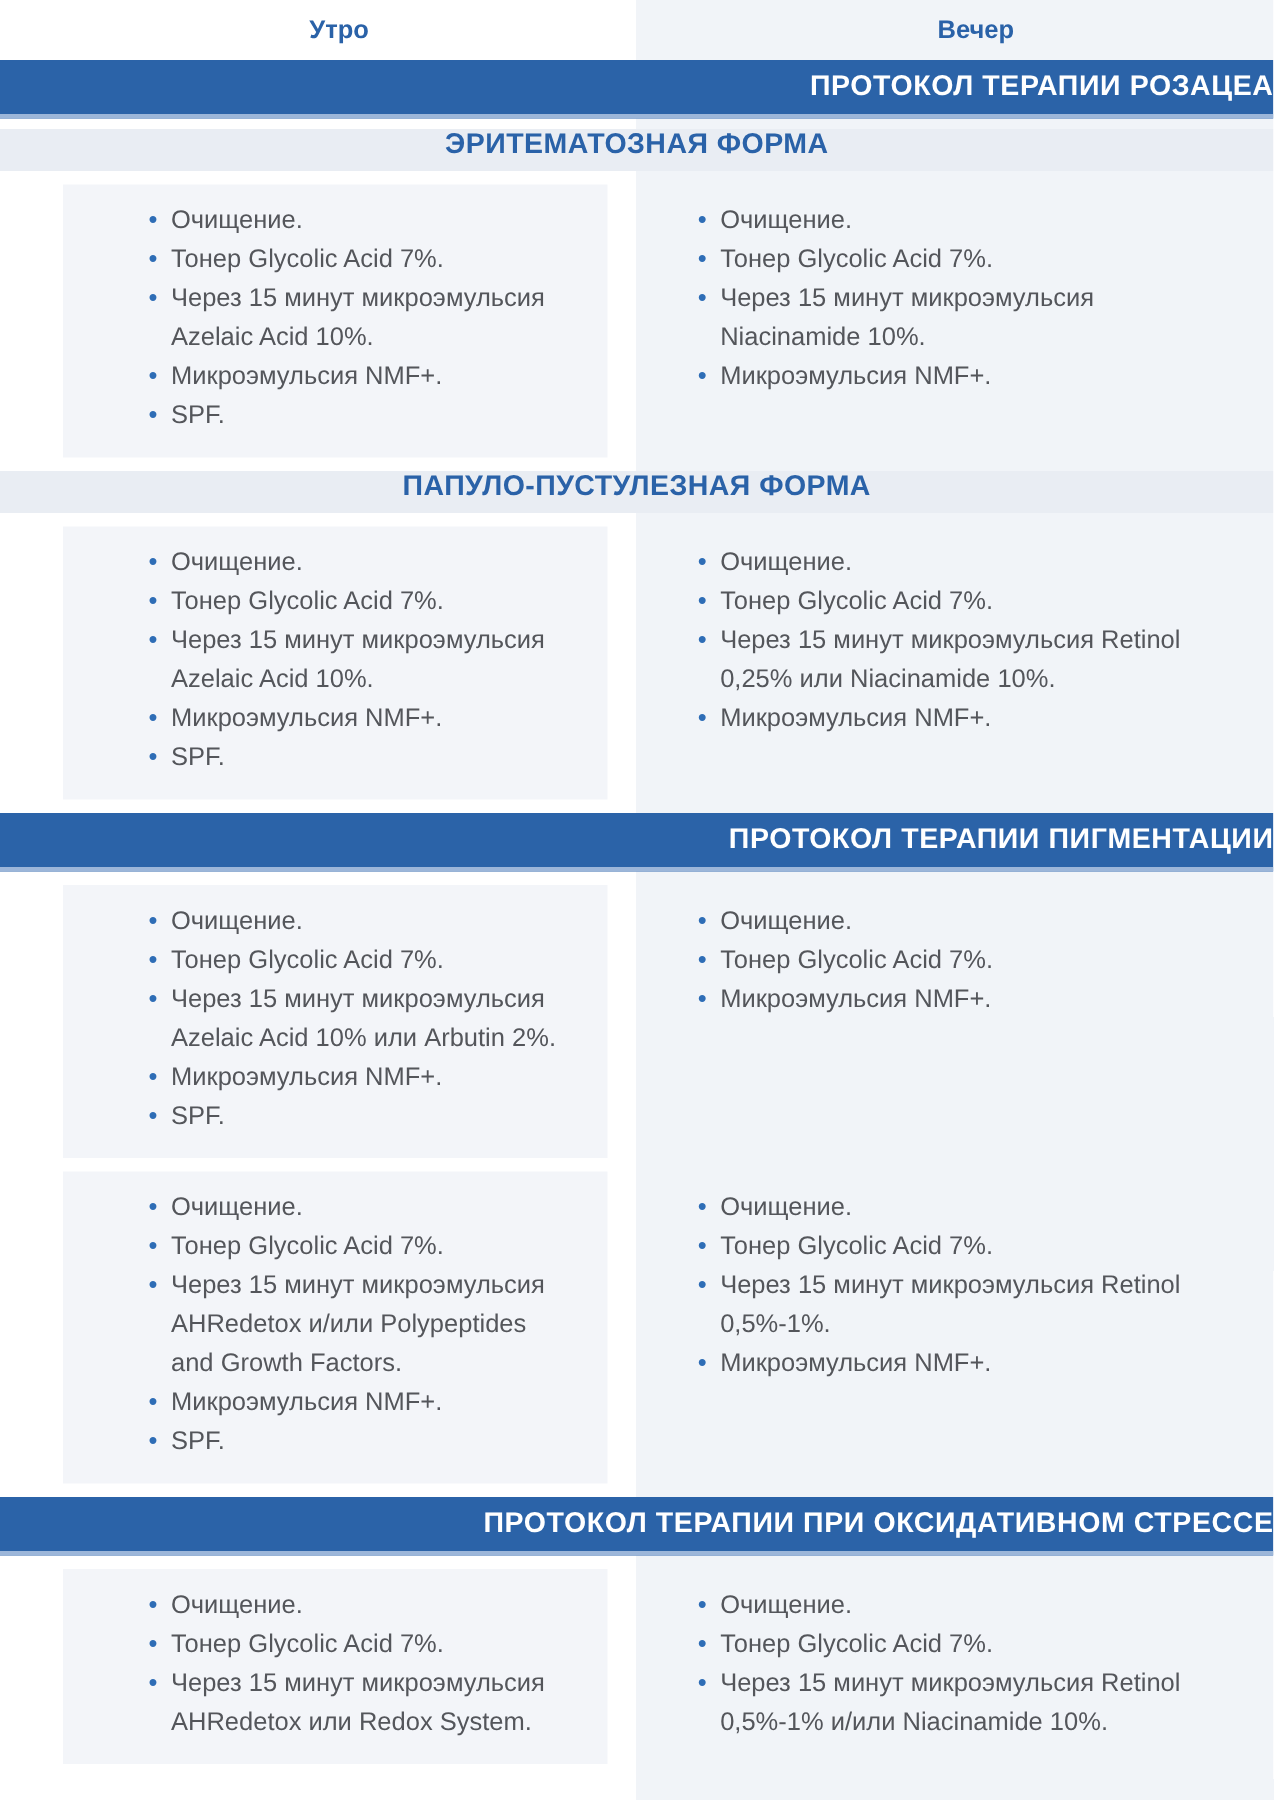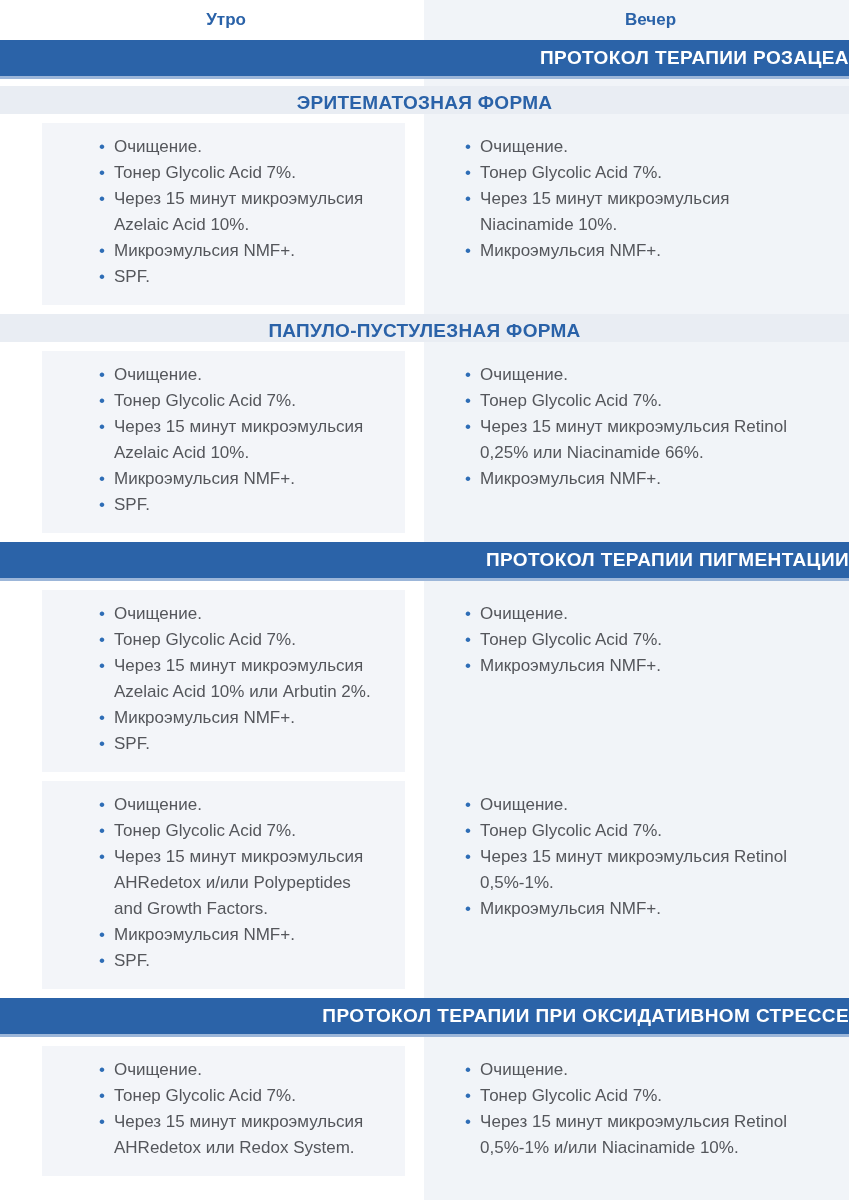--- a/index.html
+++ b/index.html
@@ -30,21 +30,21 @@
     height:36px;
     background:#2b63a8;
     border-bottom:3px solid #9cb6d9;
     display:flex; align-items:center; justify-content:flex-end;
     color:#ffffff; font-weight:700; font-size:19px; letter-spacing:0.4px;
   }
   .band {
     height:28px;
     margin:7px 0 9px 0;
     background:#e9edf3;
-    display:flex; align-items:flex-end; justify-content:center;
+    display:flex; align-items:flex-start; justify-content:center;
     color:#2a62a8; font-weight:700; font-size:19px; letter-spacing:0.3px;
   }
   .row { display:flex; align-items:stretch; margin-bottom:9px;padding-left:42px; }
   .panel {
     padding:11px 0 15px 0;
     box-sizing:border-box;
   }
   .panel.morning {
     width:383px;
     background:#f3f5f9;
@@ -118,21 +118,21 @@
             <li>Тонер Glycolic Acid 7%.</li>
             <li>Через 15 минут микроэмульсия Azelaic Acid 10%.</li>
             <li>Микроэмульсия NMF+.</li>
             <li>SPF.</li>
           </ul>
       </div>
       <div class="panel evening">
         <ul class="routine">
             <li>Очищение.</li>
             <li>Тонер Glycolic Acid 7%.</li>
-            <li>Через 15 минут микроэмульсия Retinol 0,25% или Niacinamide 66%.</li>
+            <li>Через 15 минут микроэмульсия Retinol 0,25% или Niacinamide 10%.</li>
             <li>Микроэмульсия NMF+.</li>
           </ul>
       </div>
     </div>
 
     <div class="banner">
       <span>ПРОТОКОЛ ТЕРАПИИ ПИГМЕНТАЦИИ</span>
     </div>
 
     <div class="row" style="margin-top:9px;">

